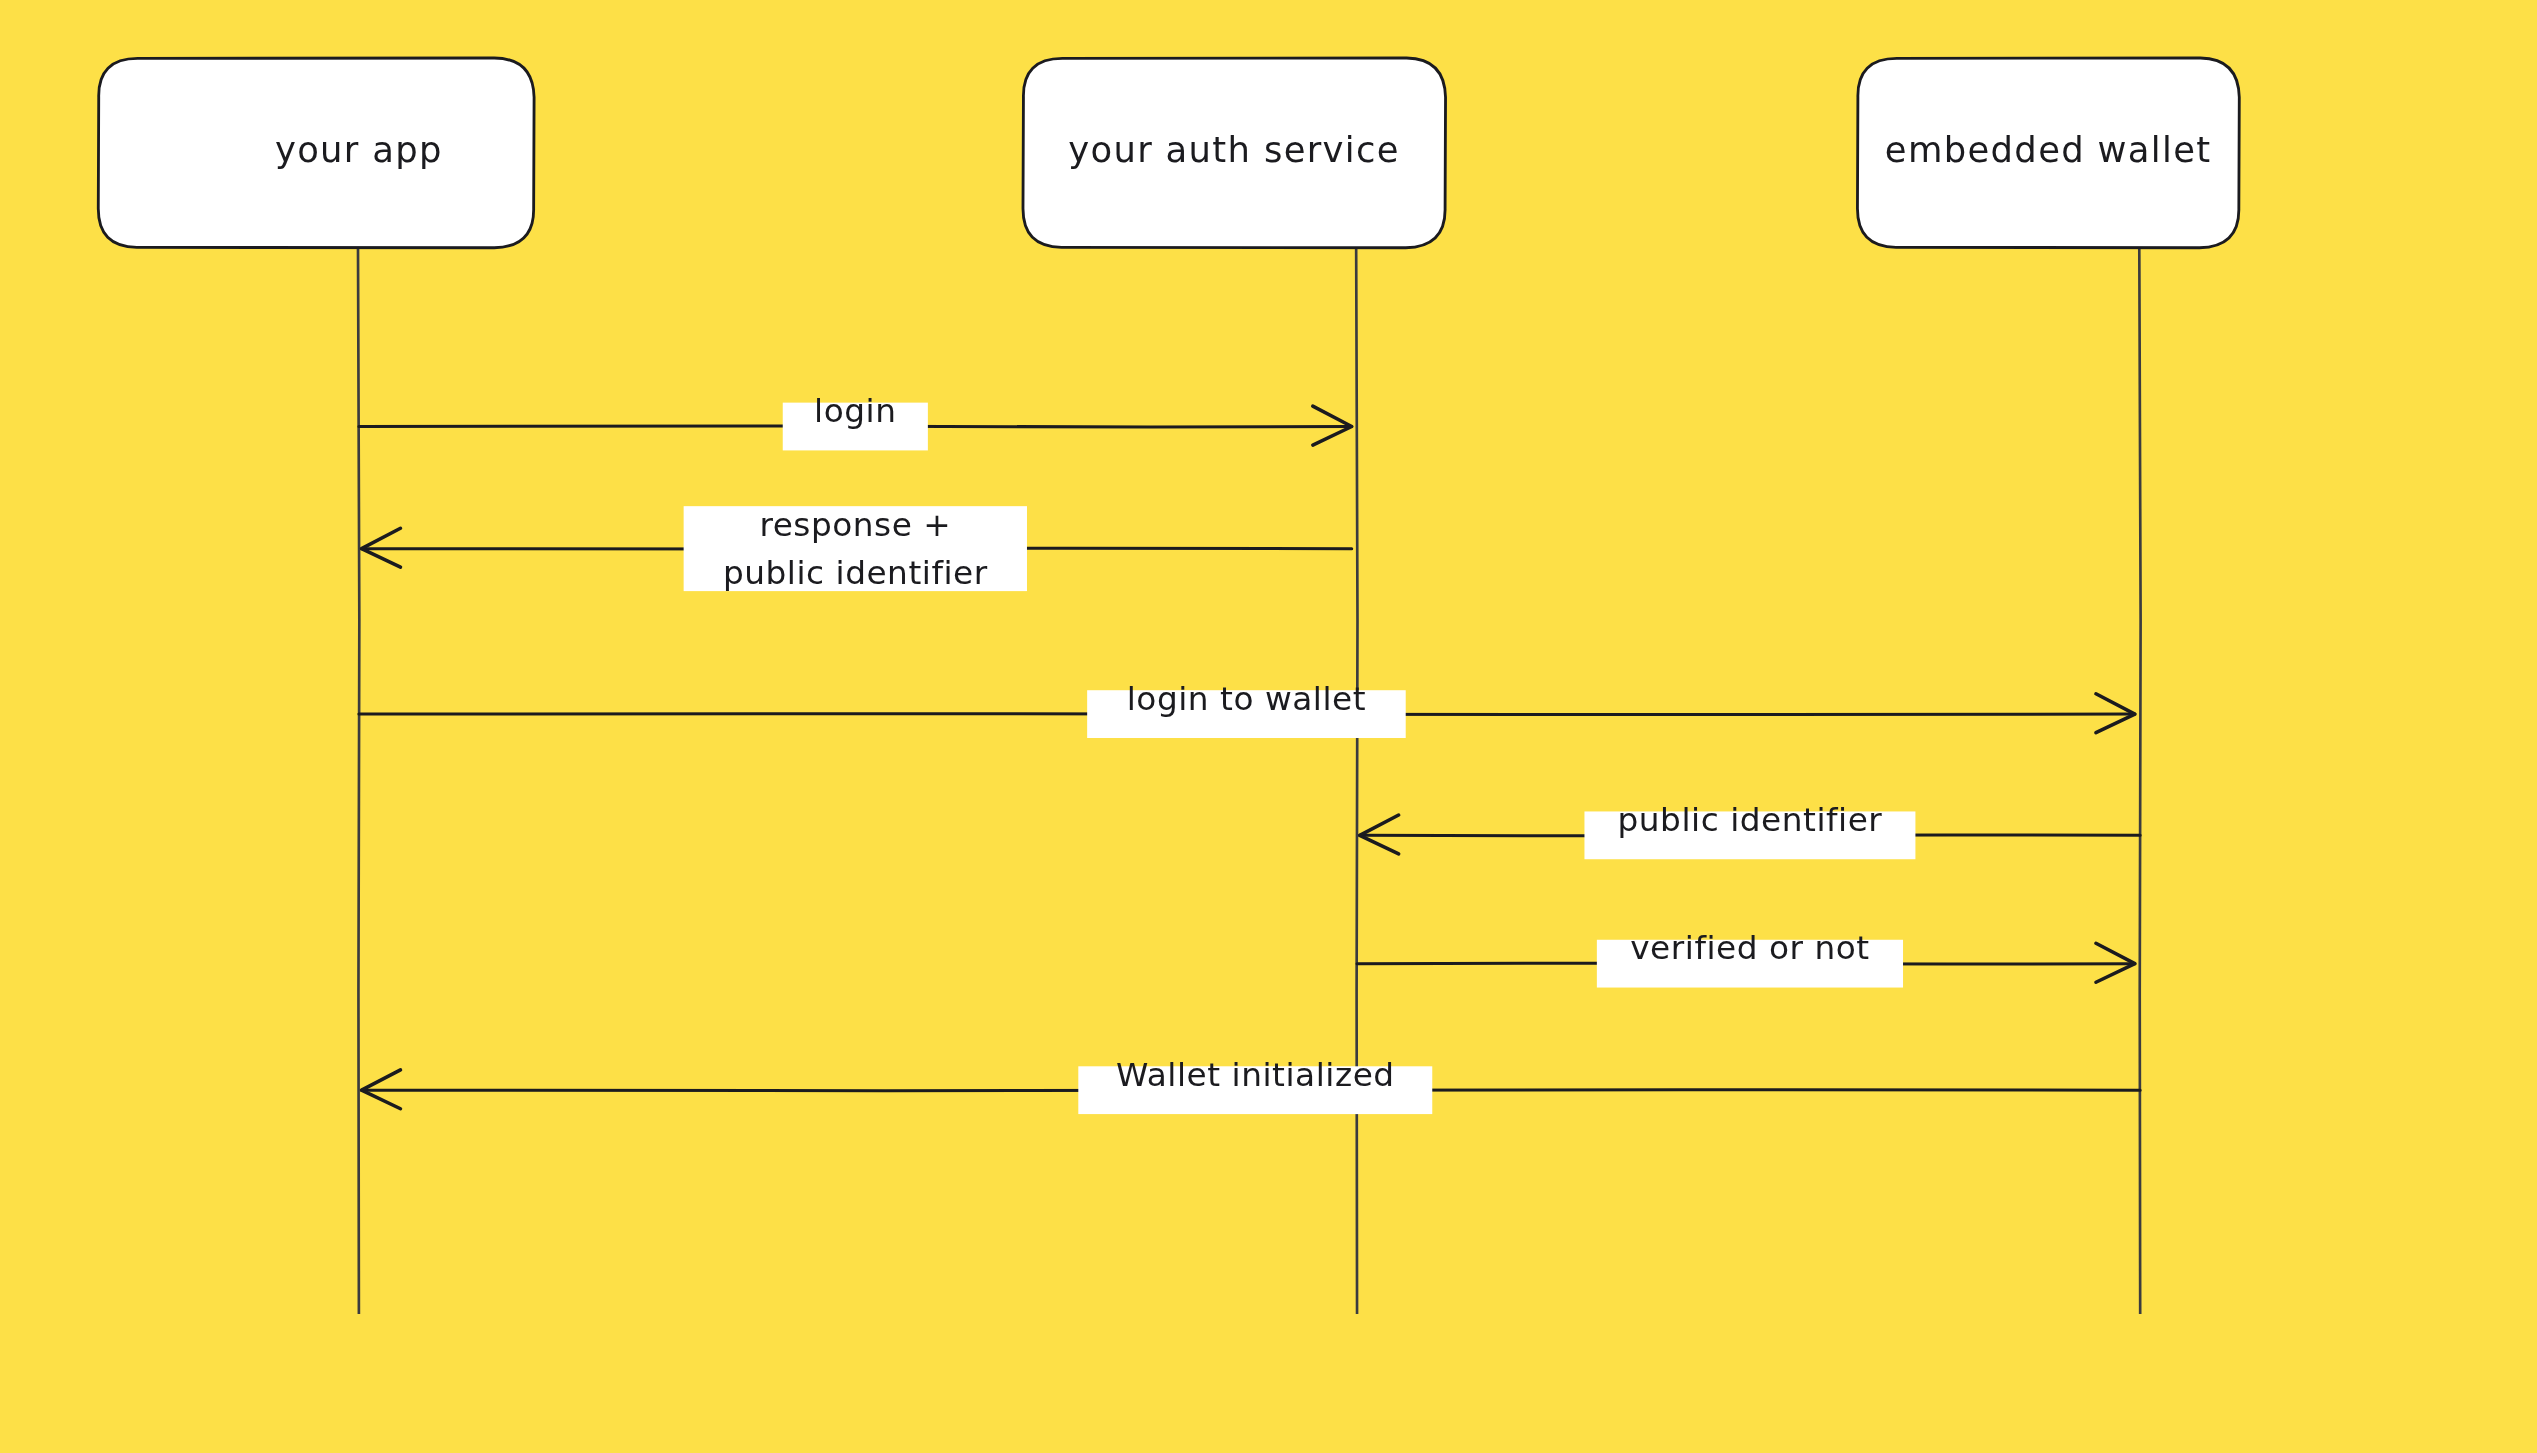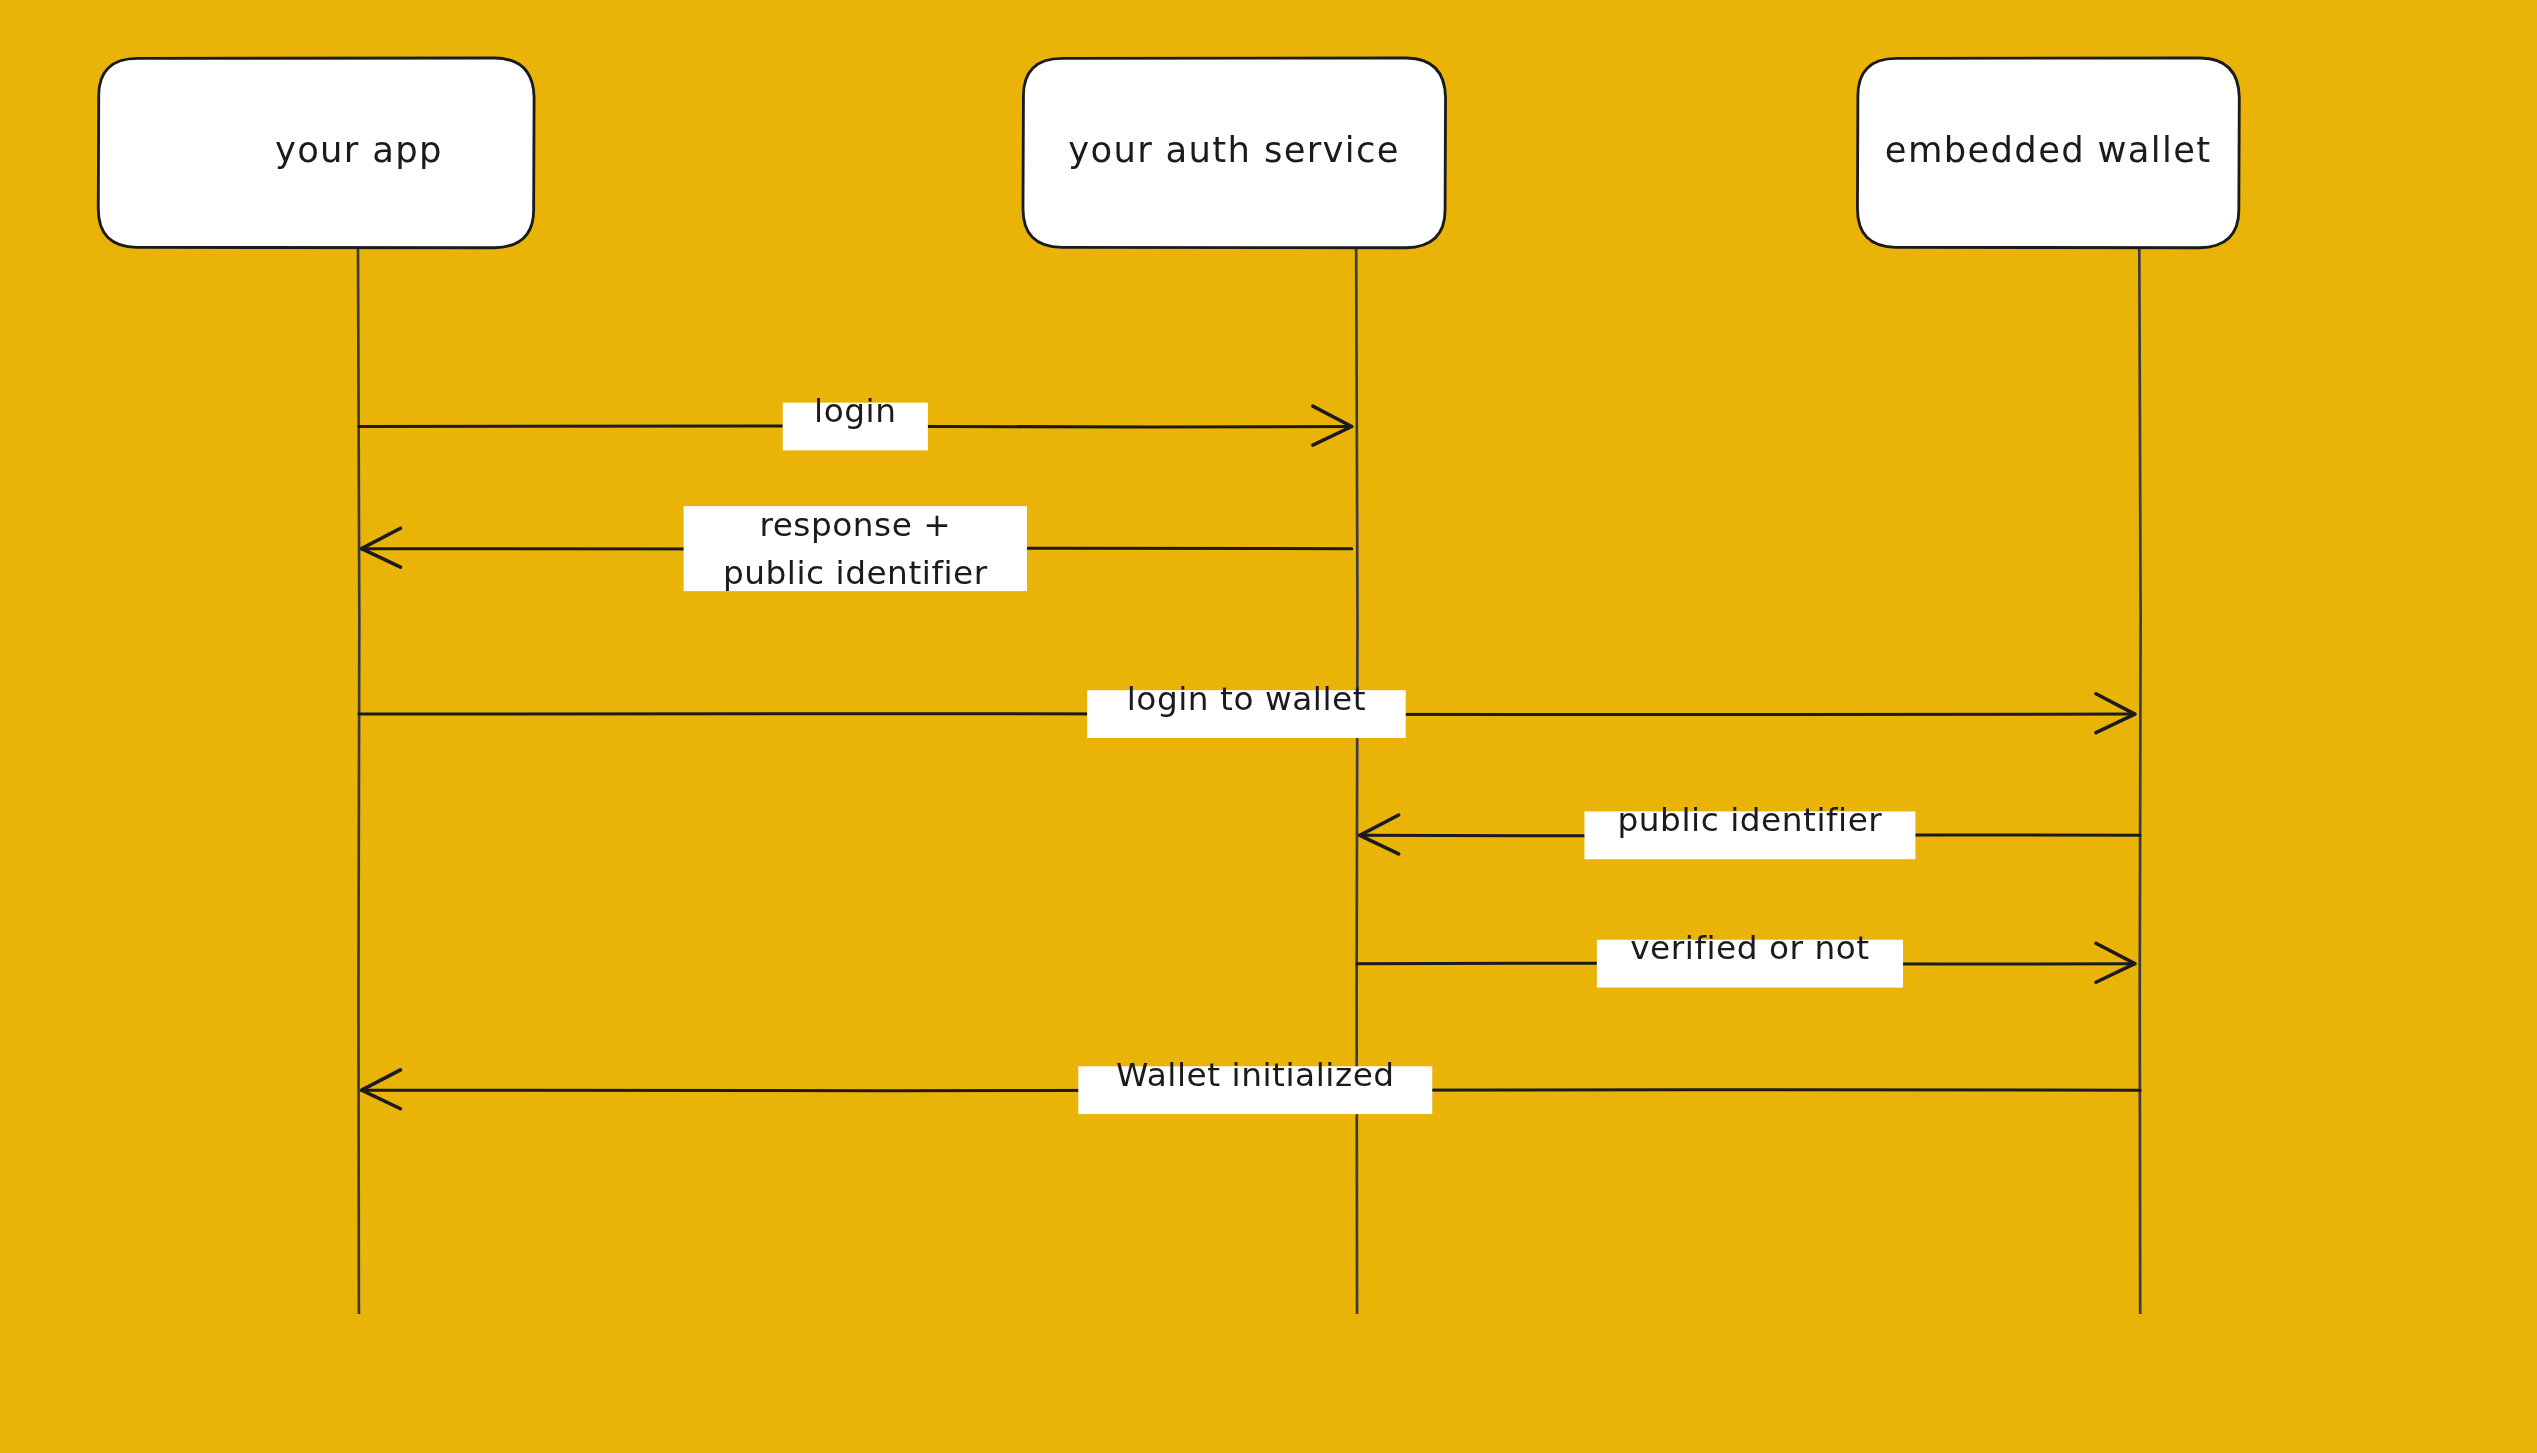--- a/index.html
+++ b/index.html
@@ -10,21 +10,21 @@
   body {
     width: 2538px;
     height: 1453px;
     overflow: hidden;
     font-family: "DejaVu Sans", sans-serif;
   }
   #canvas {
     position: relative;
     width: 2538px;
     height: 1453px;
-    background: #eab308;
+    background: #fde047;
   }
   #diagram-svg {
     position: absolute;
     left: 0;
     top: 0;
     width: 2538px;
     height: 1453px;
   }
   .participant-label {
     font-family: "DejaVu Sans", sans-serif;

